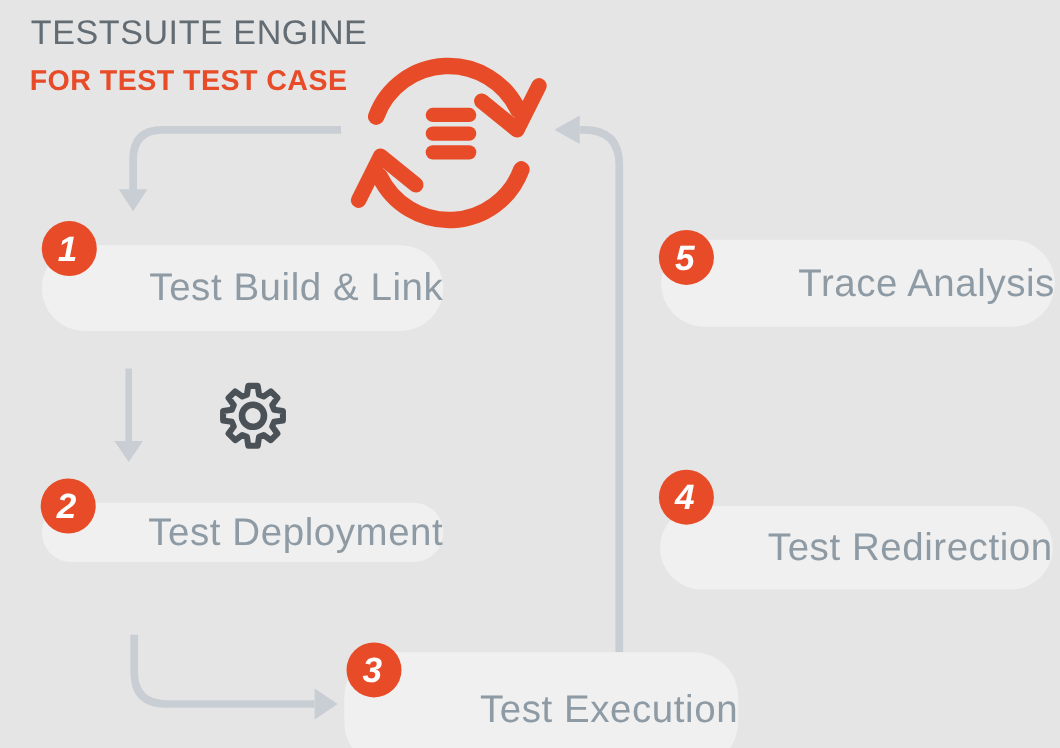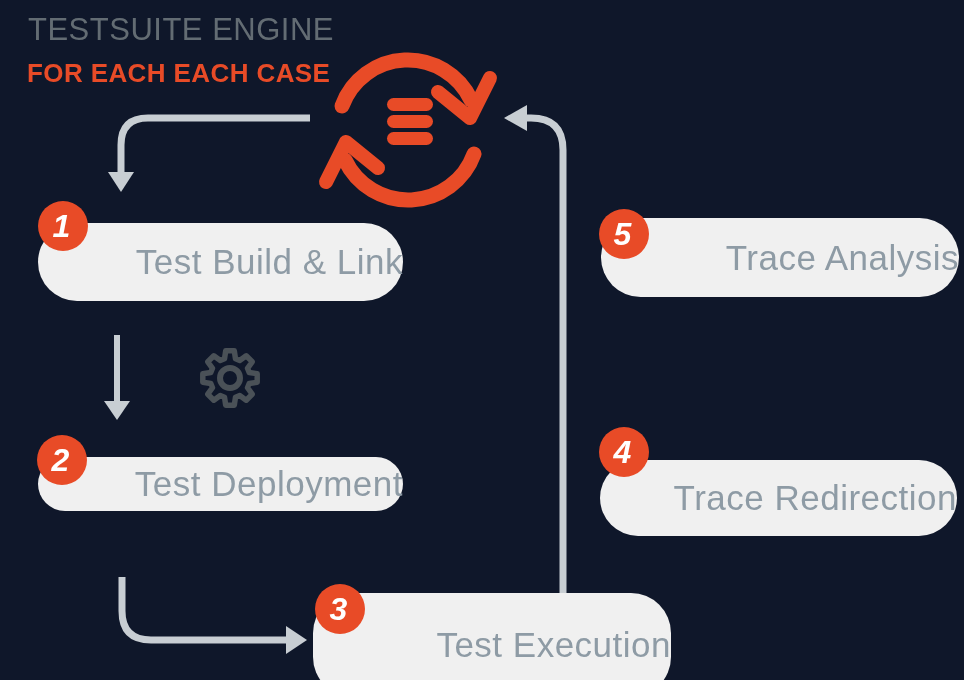--- a/index.html
+++ b/index.html
@@ -7,21 +7,21 @@
     --accent:#E84B27;
     --pill-bg:#F0F0F0;
     --pill-text:#8E9BA5;
     --title:#636C73;
     --arrow:#C8CED3;
     --gear:#4A5157;
   }
   .canvas{
     position:relative;
     width:964px;height:680px;
-    background:#0f172a;
+    background:#e5e5e5;
     overflow:hidden;
     font-family:"Liberation Sans","DejaVu Sans",sans-serif;
   }
   .title{
     position:absolute;left:28px;top:12px;
     font-size:31px;font-weight:400;letter-spacing:.5px;
     color:var(--title);white-space:nowrap;
   }
   .subtitle{
     position:absolute;left:27px;top:58px;
@@ -75,21 +75,21 @@
       <polygon class="arrow-fill" points="286,626 286,654 307,640"></polygon>
     </g>
 
     <g>
       <path class="arrow-stroke" stroke-width="7" d="M 563 593 L 563 150 Q 563 118 531 118 L 527 118"></path>
       <polygon class="arrow-fill" points="527,105 527,131 504,118"></polygon>
     </g>
   </svg>
 
   <div class="title">TESTSUITE ENGINE</div>
-  <div class="subtitle">FOR EACH EACH CASE</div>
+  <div class="subtitle">FOR TEST TEST CASE</div>
 
   <svg class="abs" style="left:328px;top:53px;" width="160" height="155" viewBox="0 0 160 155">
     <path class="loop-stroke" stroke-width="15" d="M 14 53 A 70 70 0 0 1 143 47"></path>
     <path class="loop-stroke" stroke-width="15" d="M 146 101 A 70 70 0 0 1 17 107"></path>
     <path class="loop-stroke" stroke-width="14" d="M 110 39 L 142 65 L 162 25"></path>
     <path class="loop-stroke" stroke-width="14" d="M 50 115 L 18 89 L -2 129"></path>
     <rect class="loop-fill" x="59" y="45" width="46" height="13" rx="6.5"></rect>
     <rect class="loop-fill" x="59" y="62" width="46" height="13" rx="6.5"></rect>
     <rect class="loop-fill" x="59" y="79" width="46" height="13" rx="6.5"></rect>
   </svg>
@@ -115,21 +115,21 @@
     <span class="pill-label">Test Deployment</span>
   </div>
   <div class="badge" style="left:37px;top:435px;">2</div>
 
   <div class="pill" style="left:313px;top:593px;width:358px;height:104px;">
     <span class="pill-label">Test Execution</span>
   </div>
   <div class="badge" style="left:315px;top:584px;">3</div>
 
   <div class="pill" style="left:600px;top:460px;width:357px;height:76px;">
-    <span class="pill-label">Trace Redirection</span>
+    <span class="pill-label">Test Redirection</span>
   </div>
   <div class="badge" style="left:599px;top:427px;">4</div>
 
   <div class="pill" style="left:601px;top:218px;width:358px;height:79px;">
     <span class="pill-label">Trace Analysis</span>
   </div>
   <div class="badge" style="left:599px;top:209px;">5</div>
 
 </div>
 

